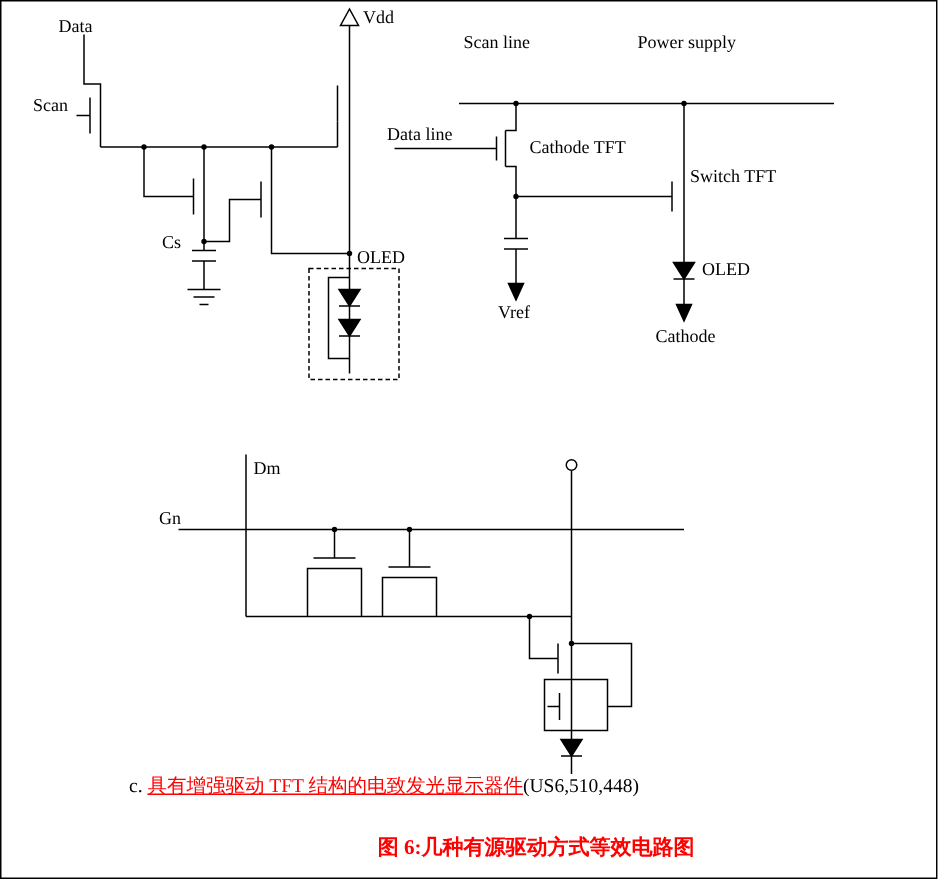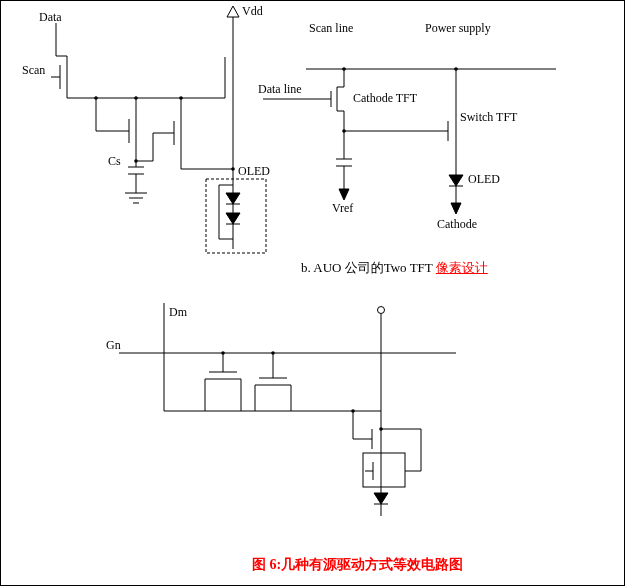--- a/index.html
+++ b/index.html
@@ -161,22 +161,22 @@
   <div class="label" style="left:237px;top:164px">OLED</div>
 
   <div class="label" style="left:308px;top:21px">Scan line</div>
   <div class="label" style="left:424px;top:21px">Power supply</div>
   <div class="label" style="left:257px;top:82px">Data line</div>
   <div class="label" style="left:352px;top:91px">Cathode TFT</div>
   <div class="label" style="left:459px;top:110px">Switch TFT</div>
   <div class="label" style="left:331px;top:201px">Vref</div>
   <div class="label" style="left:467px;top:172px">OLED</div>
   <div class="label" style="left:436px;top:217px">Cathode</div>
-  <div class="label caption" style="left:300px;top:260px">
-    <span>b. AUO 公司的Two TFT </span><span class="red underline">像素设计</span>
-  </div>
 
   <div class="label" style="left:168px;top:305px">Dm</div>
   <div class="label" style="left:105px;top:338px">Gn</div>
+  <div class="label caption" style="left:85px;top:516px">
+    <span>c.  </span><span class="red underline">具有增强驱动 TFT 结构的电致发光显示器件</span><span>(US6,510,448)</span>
+  </div>
 
   <div class="figure-caption">图 6:几种有源驱动方式等效电路图</div>
 
 </div>
 
 </body></html>

